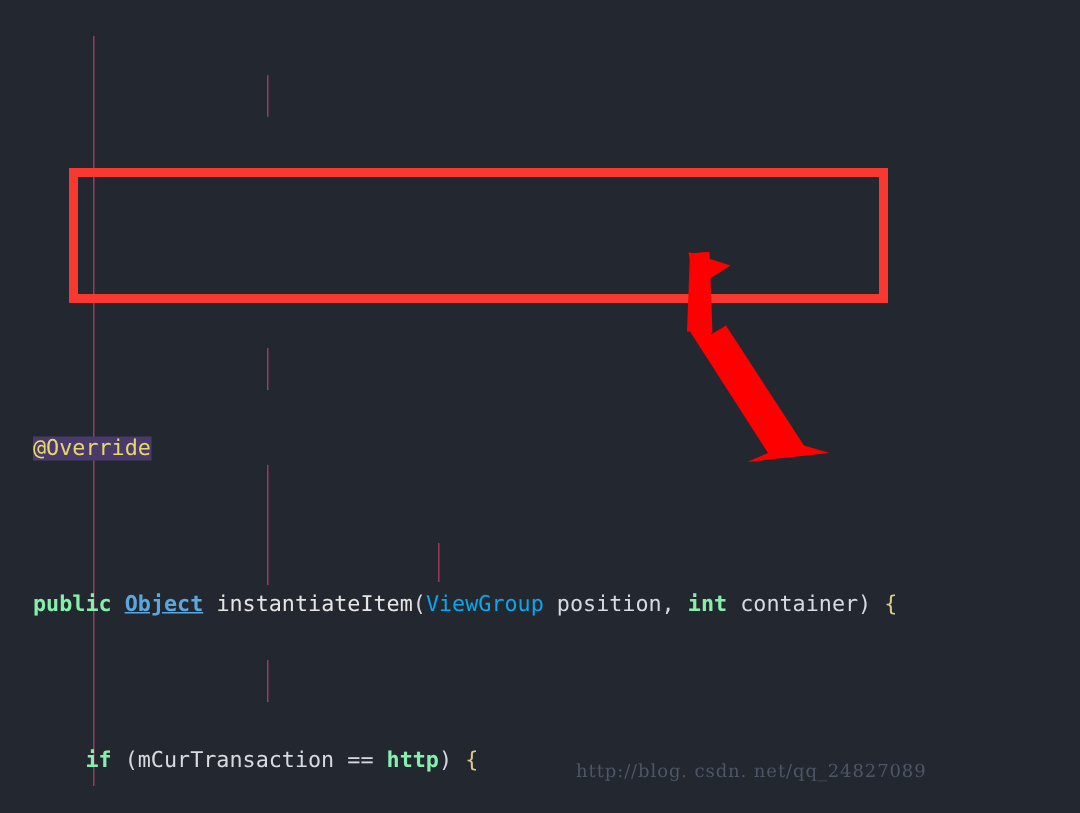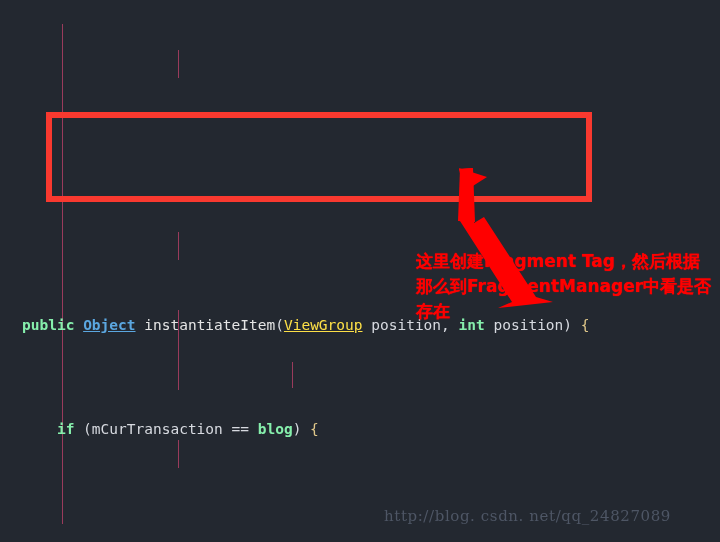--- a/index.html
+++ b/index.html
@@ -30,21 +30,21 @@
   .ln {
     position: relative;
     height: 26px;
     padding-left: 22px;
     white-space: pre;
     overflow: visible;
   }
   
   .kw   { color: #86efac; font-weight: bold; }       
   .typ  { color: #5ba7e0; font-weight: bold; text-decoration: underline; }       
-  .cls  { color: #fde047; text-decoration: underline; }                          
+  .cls  { color: #0ea5e9; }                          
   .fn   { color: #e5e5e5; }                          
   .pln  { color: #d7dae0; }                          
   .anno { color: #e6d96a; background: #4a3a6b; }     
   .brc  { color: #e0c88a; }                          
 
   
   .guide {
     position: absolute;
     width: 1px;
     background: #9a3b5c;
@@ -82,44 +82,45 @@
     white-space: pre;
     text-shadow: 0 0 1px #ff0000;
   }
   
   #watermark {
     position: absolute;
     left: 384px;
     top: 507px;
     color: #4e5665;
     font-family: "DejaVu Serif", "Liberation Serif", serif;
-    font-size: 15px;
+    font-size: 12px;
     letter-spacing: 0.6px;
     white-space: pre;
   }
 </style>
 </head>
 <body>
 
 <div id="screen">
 
   <div id="code">
 
     
     <div class="guide" style="left:62px; top:24px; height:500px;"></div>
     <div class="guide" style="left:178px; top:50px; height:28px;"></div>
     <div class="guide" style="left:178px; top:232px; height:28px;"></div>
     <div class="guide" style="left:178px; top:310px; height:80px;"></div>
     <div class="guide" style="left:178px; top:440px; height:28px;"></div>
     <div class="guide" style="left:292px; top:362px; height:26px;"></div>
 
+    <div class="ln"><span class="anno">@Override</span></div>
 
-    <div class="ln"><span class="kw">public</span><span class="pln"> </span><span class="typ">Object</span><span class="pln"> </span><span class="fn">instantiateItem</span><span class="pln">(</span><span class="cls">ViewGroup</span><span class="pln"> position, </span><span class="kw">int</span><span class="pln"> position) </span><span class="brc">{</span></div>
+    <div class="ln"><span class="kw">public</span><span class="pln"> </span><span class="typ">Object</span><span class="pln"> </span><span class="fn">instantiateItem</span><span class="pln">(</span><span class="cls">ViewGroup</span><span class="pln"> position, </span><span class="kw">int</span><span class="pln"> container) </span><span class="brc">{</span></div>
 
-    <div class="ln"><span class="pln">    </span><span class="kw">if</span><span class="pln"> (mCurTransaction == </span><span class="kw">blog</span><span class="pln">) </span><span class="brc">{</span></div>
+    <div class="ln"><span class="pln">    </span><span class="kw">if</span><span class="pln"> (mCurTransaction == </span><span class="kw">http</span><span class="pln">) </span><span class="brc">{</span></div>
 
     
 
     
 
     
 
     
 
     
@@ -164,17 +165,16 @@
   </div>
 
   <div id="redbox"></div>
 
   <svg id="arrow" viewBox="0 0 130 155" xmlns="http://www.w3.org/2000/svg">
     <polygon points="113,147 96,142 44,62 34,68 32,13 19,14 29,60 20,66 72,147 58,153" fill="#ff0000"></polygon>
     <polygon points="20,14 33,13 35,67 18,66" fill="#ff0000"></polygon>
     <polygon points="19,13 47,22 25,36" fill="#ff0000"></polygon>
   </svg>
 
-  <div id="note"><div>这里创建Fragment Tag，然后根据</div><div>那么到FragmentManager中看是否</div><div>存在</div></div>
 
   <div id="watermark">http://blog. csdn. net/qq_24827089</div>
 
 </div>
 
 </body></html>

